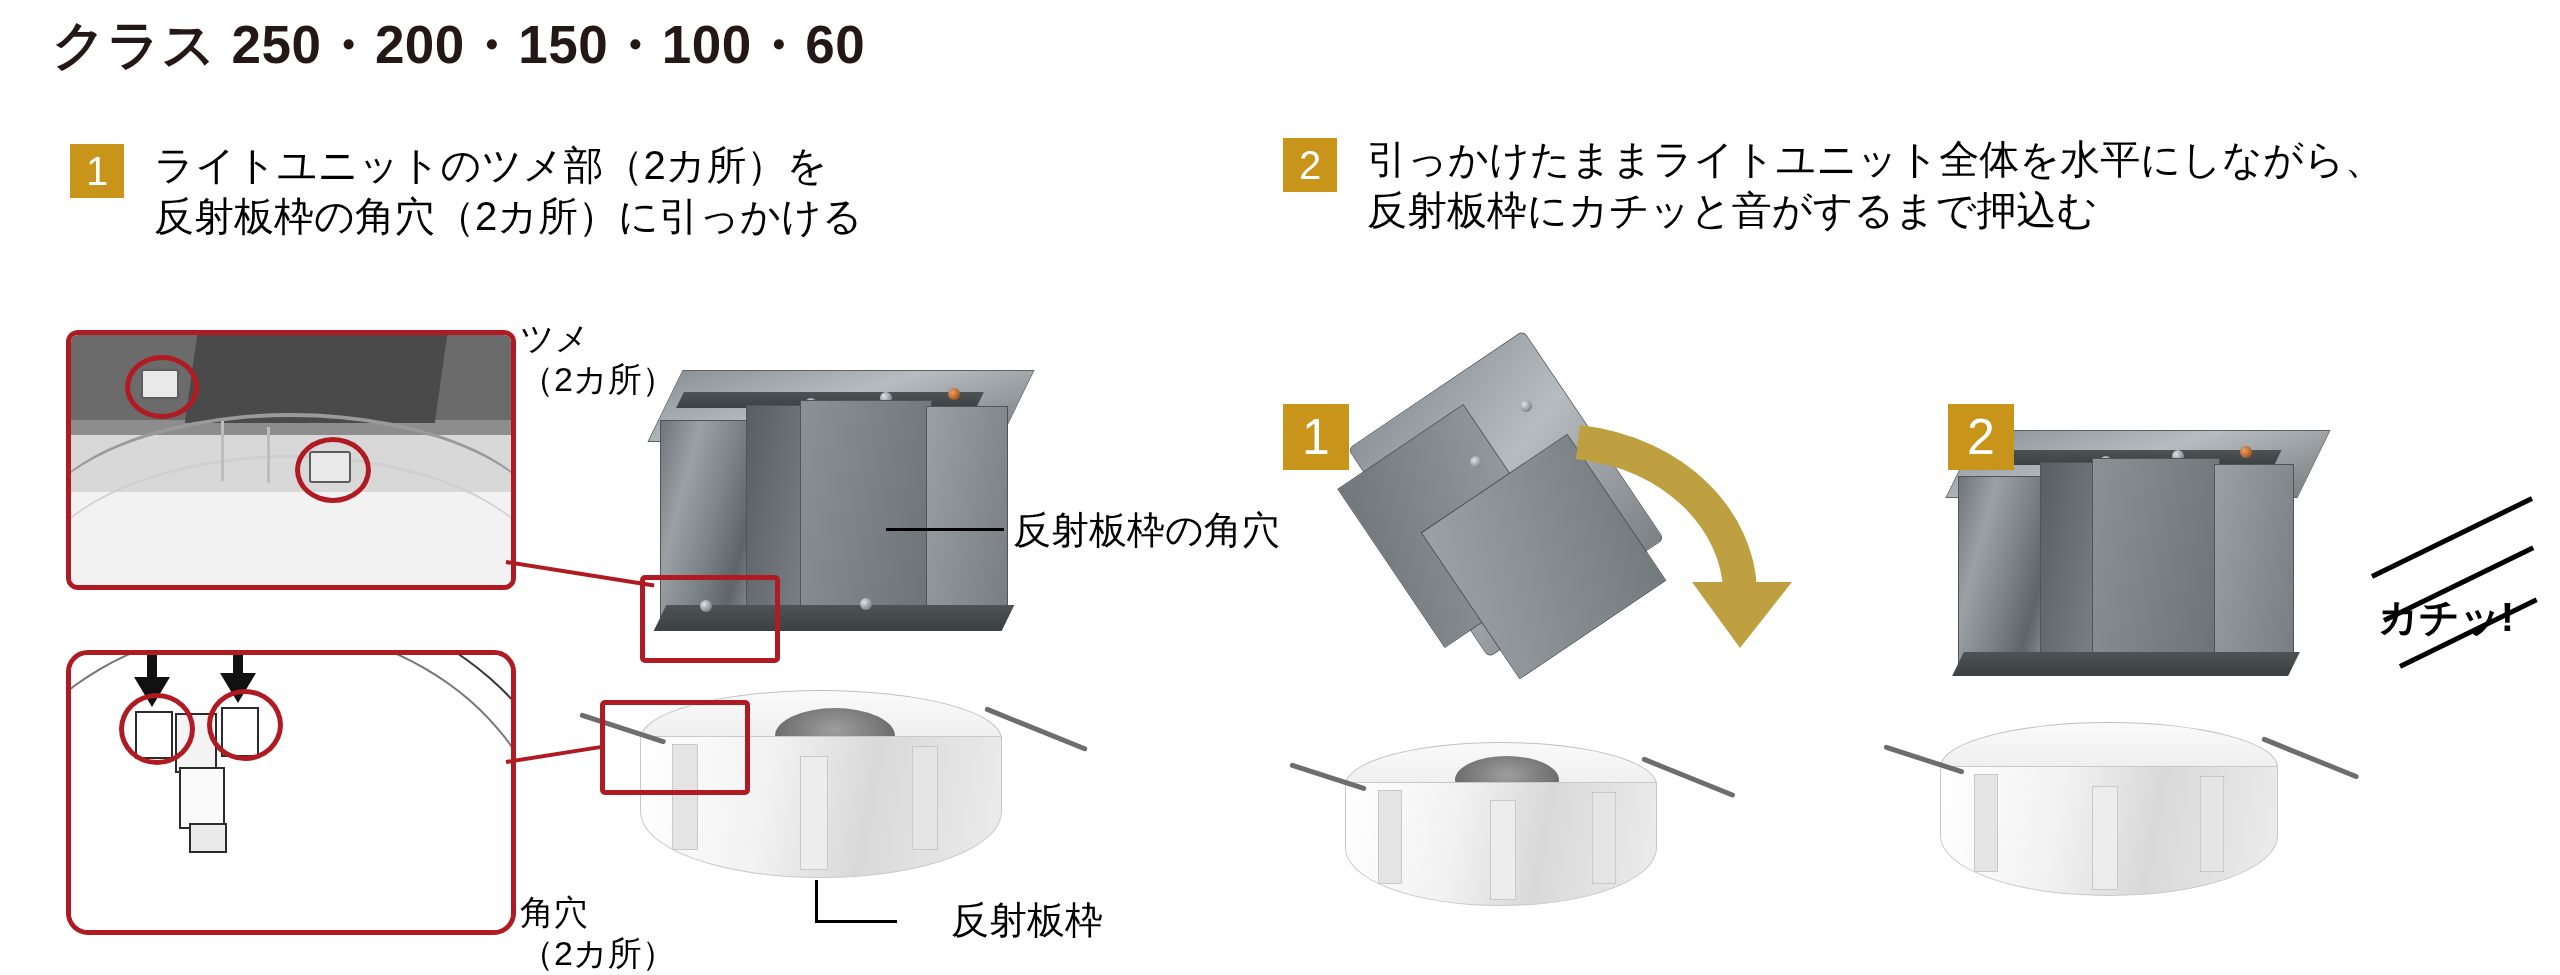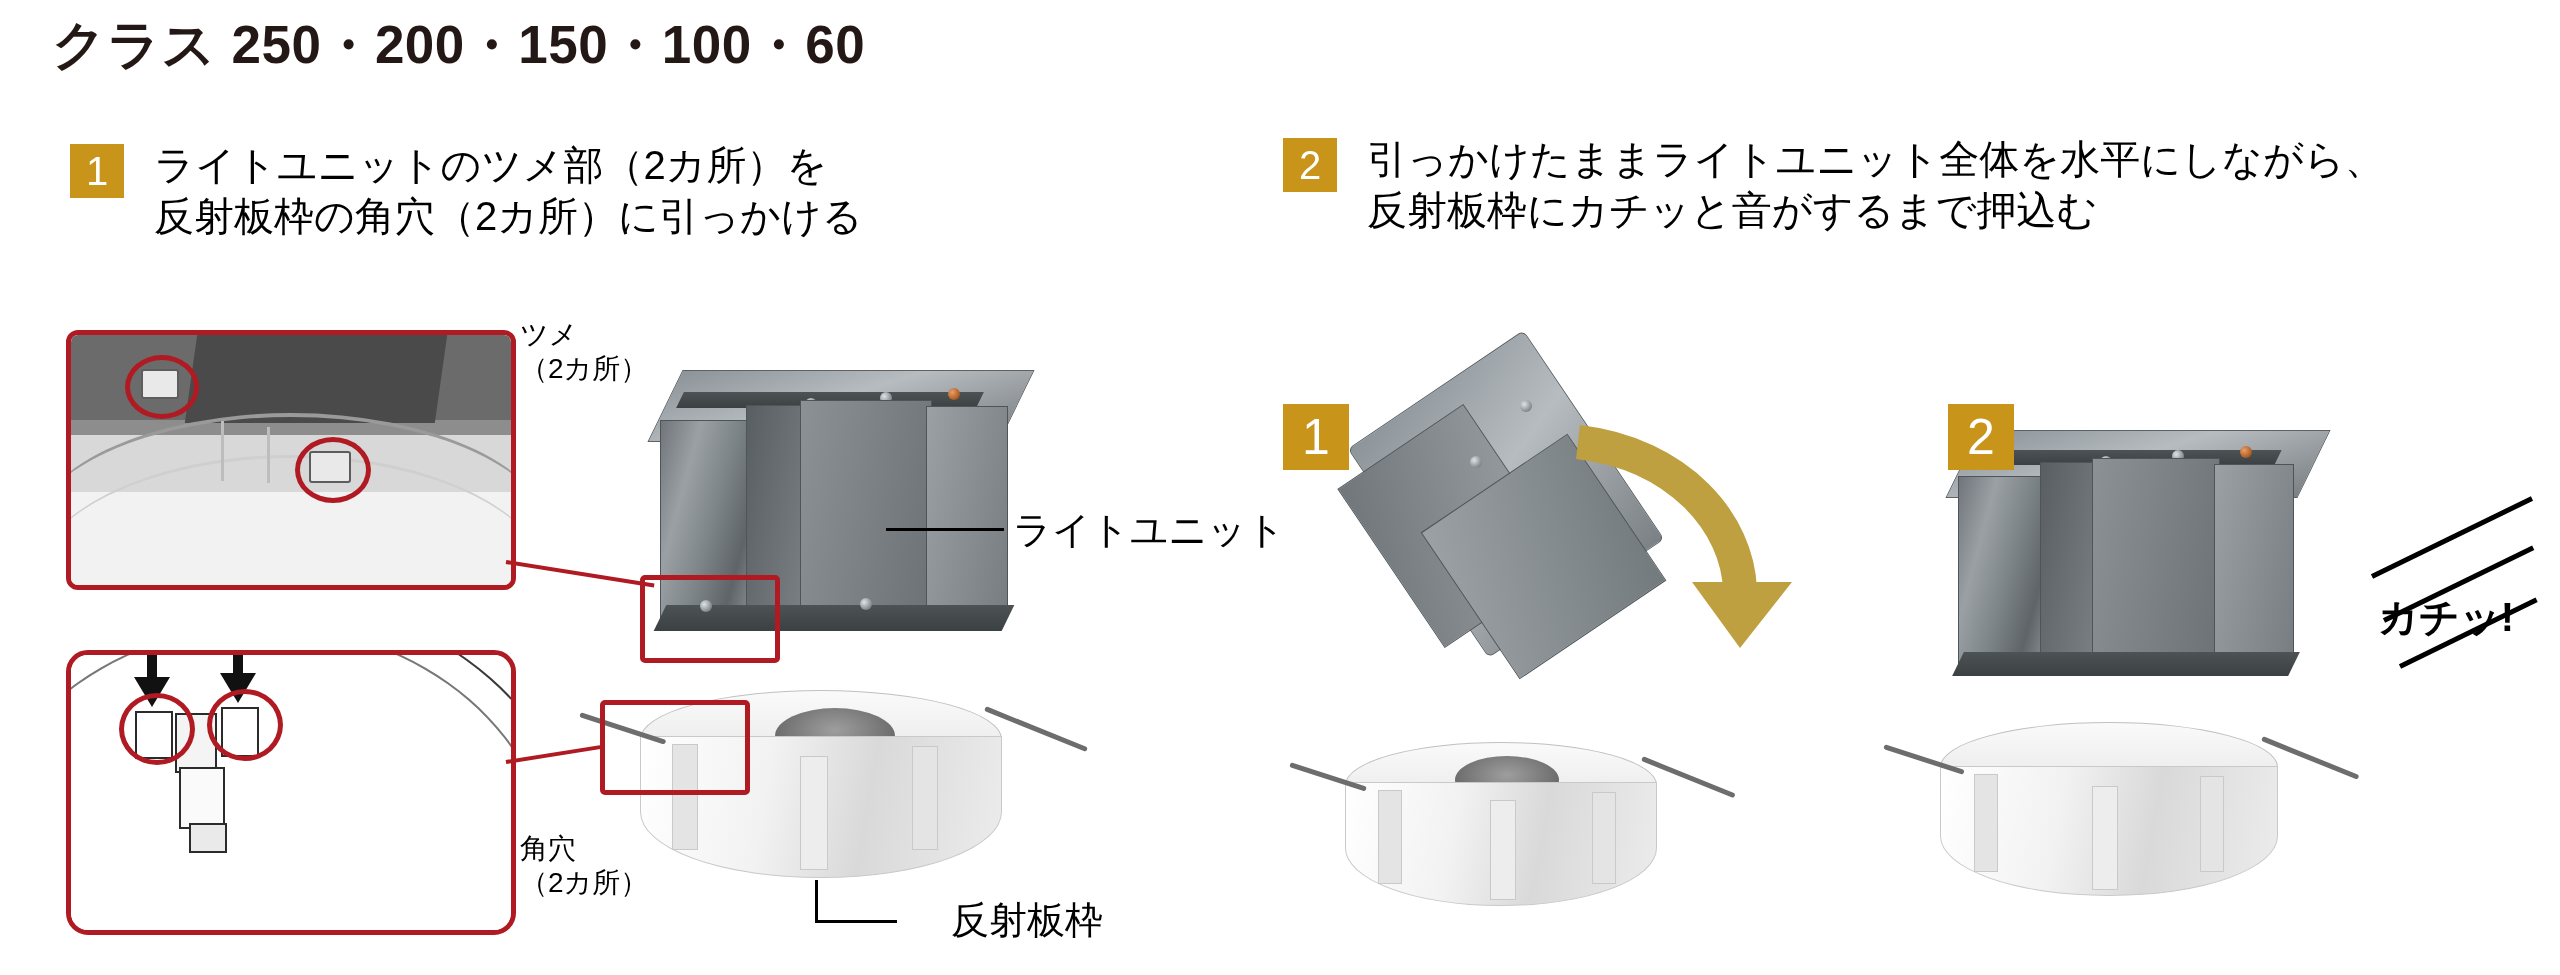--- a/index.html
+++ b/index.html
@@ -181,27 +181,27 @@
   .connector {
     position: absolute;
     height: 4px;
     background: #B01B23;
     transform-origin: left center;
   }
 
   
   .lbl {
     position: absolute;
-    font-size: 28px;
+    font-size: 34px;
     line-height: 1.2;
     color: #000000;
     white-space: pre-line;
   }
   #lbl-claw { left: 520px; top: 318px; }
-  #lbl-hole { left: 520px; top: 832px; }
+  #lbl-hole { left: 520px; top: 892px; }
   #lbl-unit { left: 1013px; top: 508px; font-size: 38px; }
   #lbl-frame { left: 951px; top: 898px; font-size: 38px; }
 
   .leader {
     position: absolute;
     background: #000000;
   }
   .leader-h { height: 3px; }
   .leader-v { width: 3px; }
 
@@ -363,21 +363,21 @@
   </div>
 
   <div class="connector" style="left:506px; top:560px; width:150px; transform:rotate(9deg);"></div>
   <div class="connector" style="left:506px; top:760px; width:100px; transform:rotate(-9deg);"></div>
 
   <div class="lbl" id="lbl-claw">ツメ
 （2カ所）</div>
   <div class="lbl" id="lbl-hole">角穴
 （2カ所）</div>
 
-  <div class="lbl" id="lbl-unit">ライトユニット</div>
+  <div class="lbl" id="lbl-unit">反射板枠の角穴</div>
   <div class="leader leader-h" style="left:886px; top:528px; width:118px;"></div>
 
   <div class="lbl" id="lbl-frame">反射板枠</div>
   <div class="leader leader-v" style="left:815px; top:880px; height:42px;"></div>
   <div class="leader leader-h" style="left:815px; top:920px; width:82px;"></div>
 
   <div class="photo">
     <div class="lu-plate" style="left:1400px; top:368px; width:210px; height:250px; transform:rotate(-34deg); border-radius:6px;"></div>
     <div class="lu-body" style="left:1378px; top:430px; width:150px; height:190px; transform:rotate(-34deg); background:linear-gradient(110deg,#70767a,#9aa0a4);"></div>
     <div class="lu-body" style="left:1455px; top:468px; width:175px; height:175px; transform:rotate(-34deg); background:linear-gradient(110deg,#9ba1a5,#737a7e);"></div>

